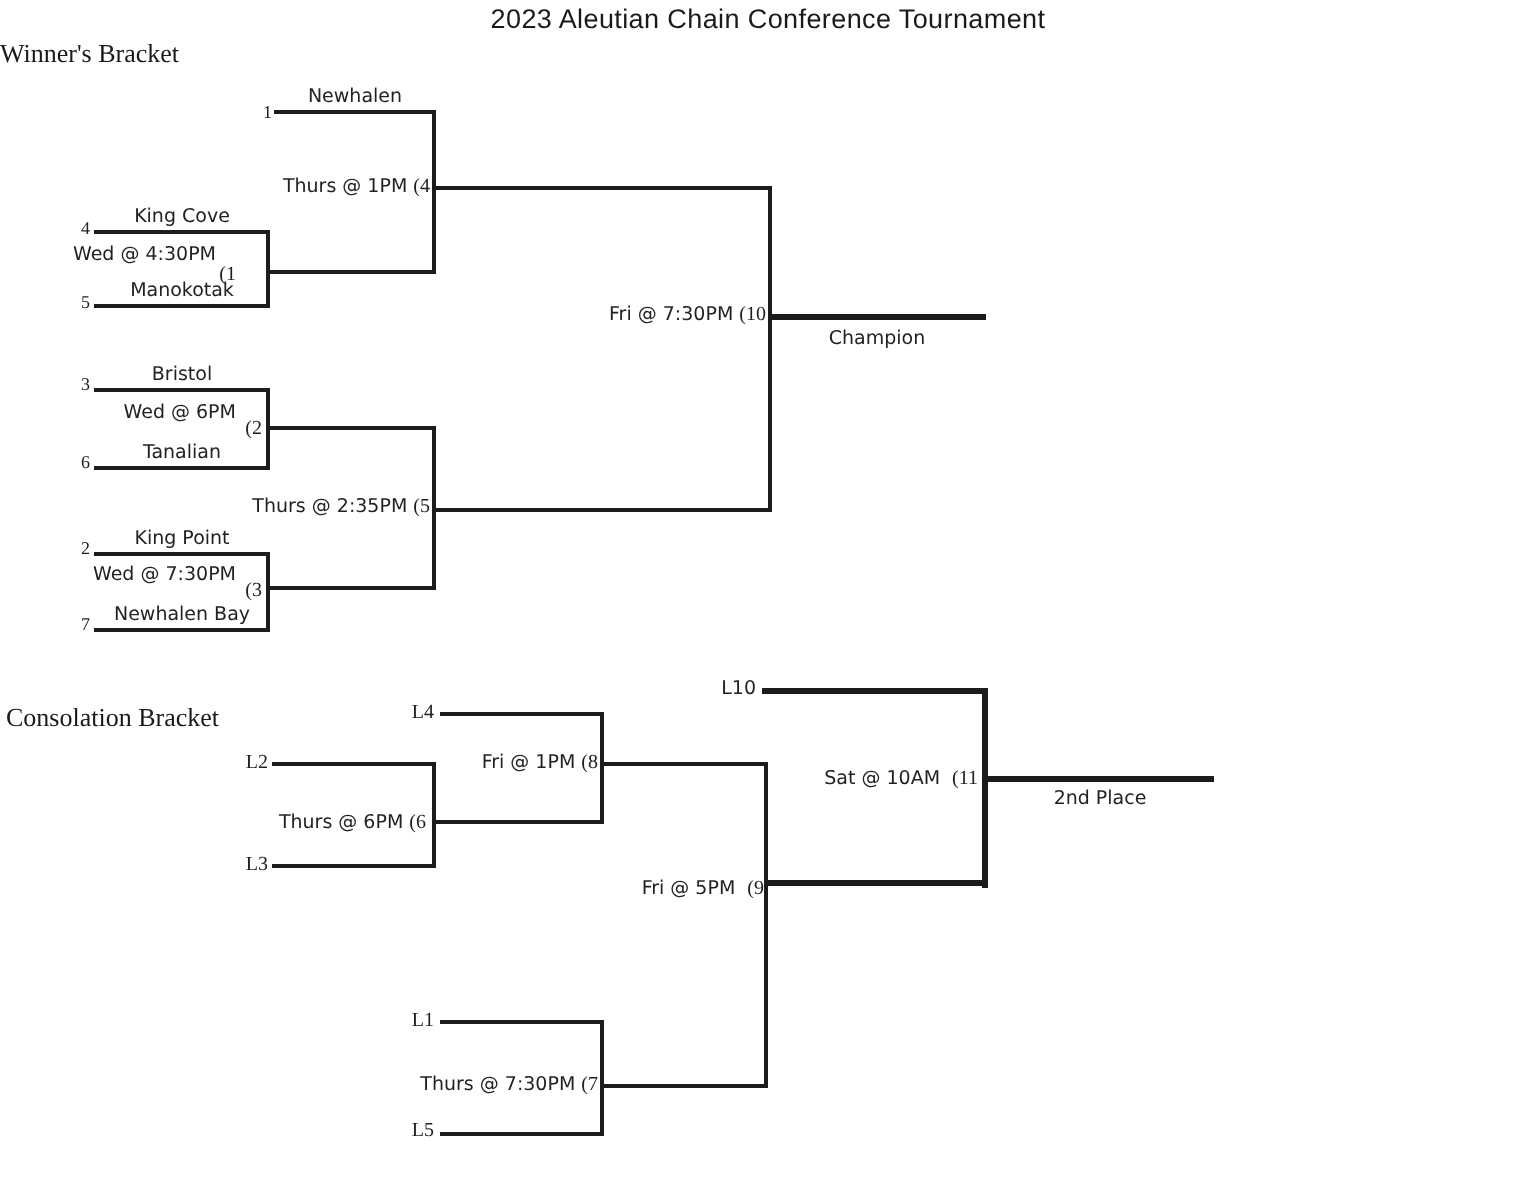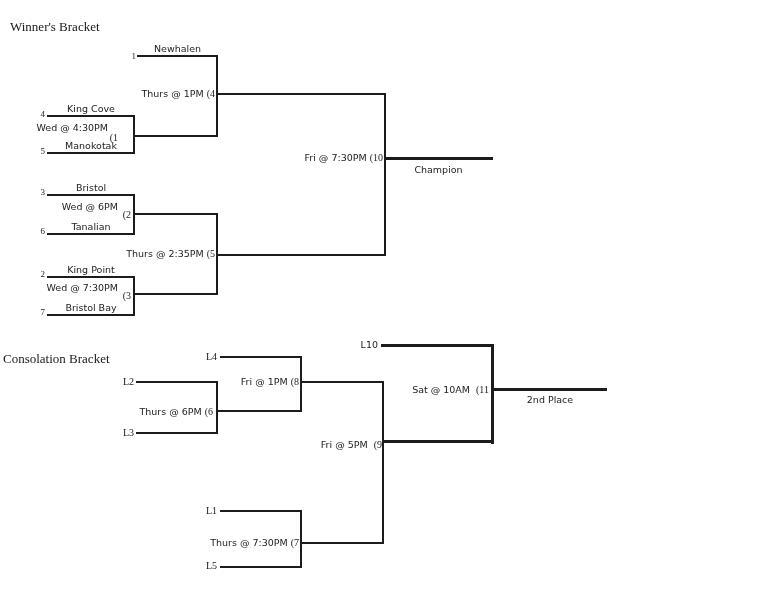--- a/index.html
+++ b/index.html
@@ -45,21 +45,22 @@
   .result {
     position:absolute; font:9.5px "DejaVu Sans", sans-serif; color:#222;
     text-align:center; height:12px; line-height:12px;
   }
 </style>
 </head>
 <body>
 
 <div id="page">
 
-  <div class="section-label" style="left:10px; top:19px;">Winner's Bracket</div>
+  <div class="title">2023 Aleutian Chain Conference Tournament</div>
+  <div class="section-label" style="left:0; top:19px;">Winner's Bracket</div>
   <div class="section-label" style="left:3px; top:351px;">Consolation Bracket</div>
 
   <div class="ln h" style="left:137px; top:55px;  width:81px;"></div>
   <div class="ln h" style="left:47px;  top:115px; width:88px;"></div>
   <div class="ln h" style="left:47px;  top:152px; width:88px;"></div>
   <div class="ln v" style="left:133px; top:115px; height:39px;"></div>
   <div class="ln h" style="left:133px; top:135px; width:85px;"></div>
 
   <div class="ln h" style="left:47px;  top:194px; width:88px;"></div>
   <div class="ln h" style="left:47px;  top:233px; width:88px;"></div>
@@ -107,21 +108,21 @@
   <div class="seed" style="left:29px;  top:226px;">6</div>
   <div class="seed" style="left:29px;  top:269px;">2</div>
   <div class="seed" style="left:29px;  top:307px;">7</div>
 
   <div class="team" style="left:137px; width:81px; top:43px;">Newhalen</div>
   <div class="team" style="left:47px;  width:88px; top:103px;">King Cove</div>
   <div class="team" style="left:47px;  width:88px; top:140px;">Manokotak</div>
   <div class="team" style="left:47px;  width:88px; top:182px;">Bristol</div>
   <div class="team" style="left:47px;  width:88px; top:221px;">Tanalian</div>
   <div class="team" style="left:47px;  width:88px; top:264px;">King Point</div>
-  <div class="team" style="left:47px;  width:88px; top:302px;">Bristol Bay</div>
+  <div class="team" style="left:47px;  width:88px; top:302px;">Newhalen Bay</div>
 
   <div class="glabel" style="left:30px; width:78px; top:122px;">Wed @ 4:30PM</div>
   <div class="glabel" style="left:90px; width:28px; top:132px;"><span class="gnum" style="margin-left:0">(1</span></div>
 
   <div class="glabel" style="left:40px;  width:78px; top:201px;">Wed @ 6PM</div>
   <div class="glabel" style="left:103px; width:28px; top:209px;"><span class="gnum" style="margin-left:0">(2</span></div>
 
   <div class="glabel" style="left:40px;  width:78px; top:282px;">Wed @ 7:30PM</div>
   <div class="glabel" style="left:103px; width:28px; top:290px;"><span class="gnum" style="margin-left:0">(3</span></div>
 

